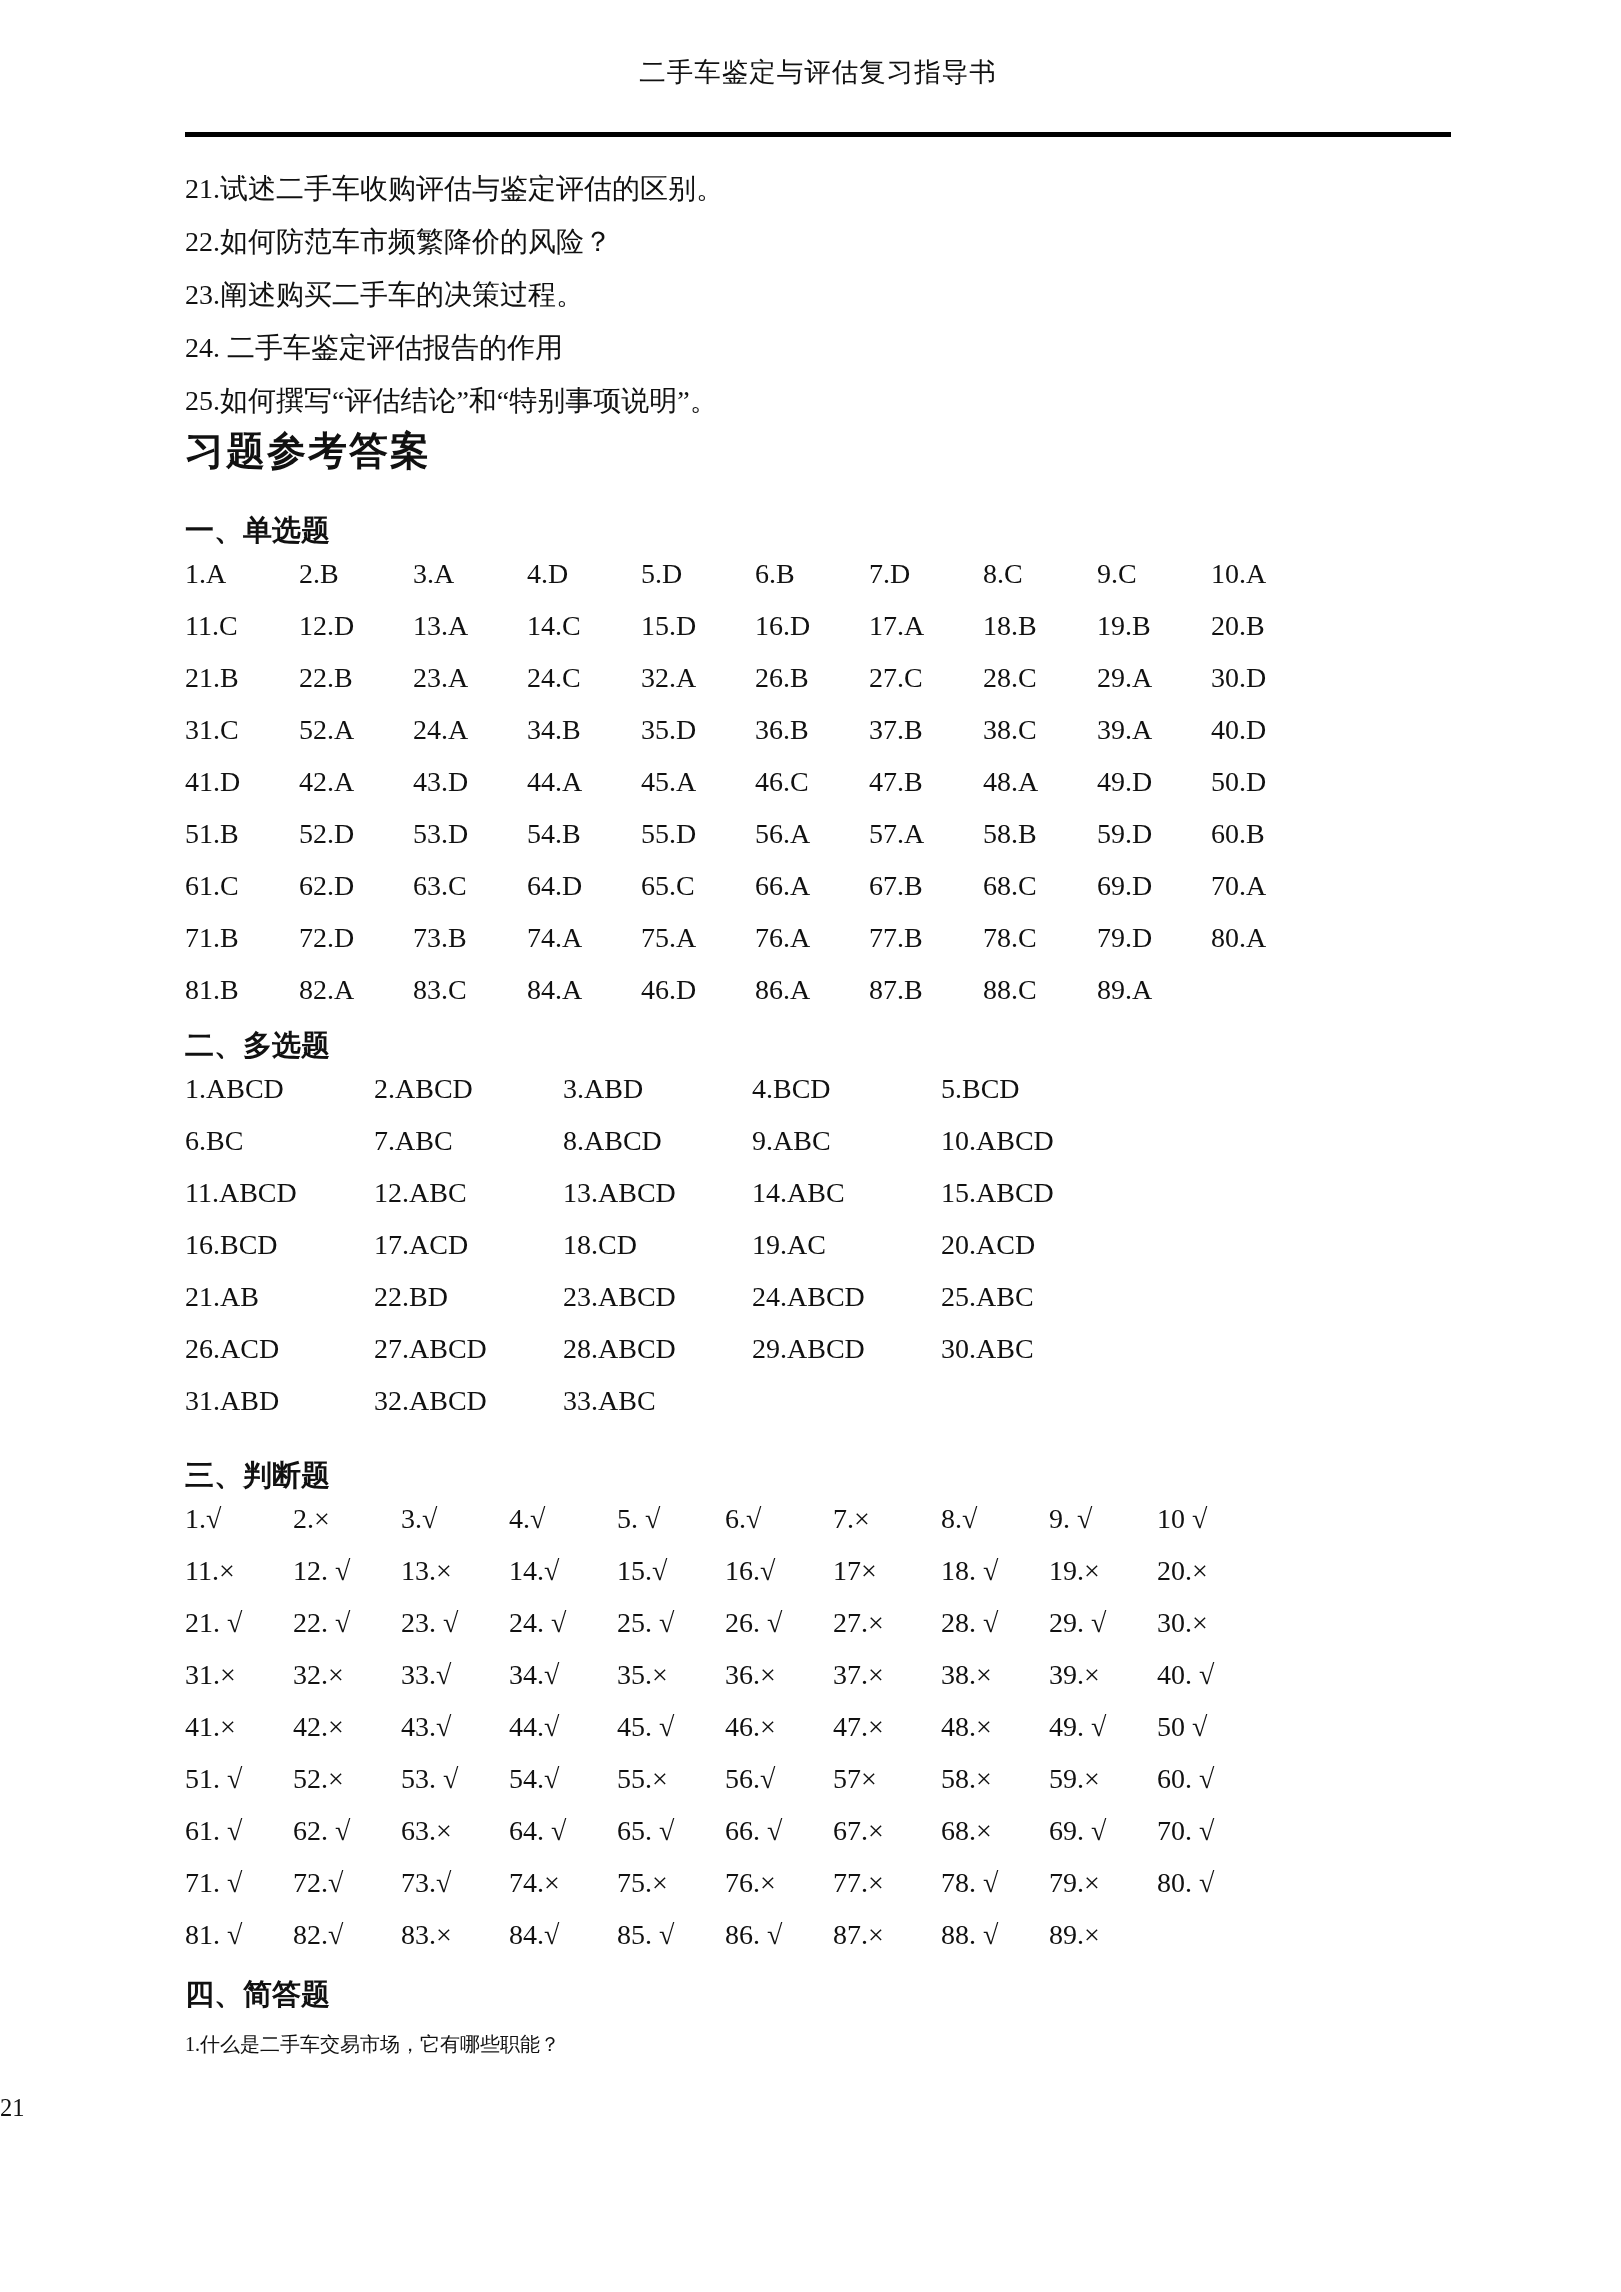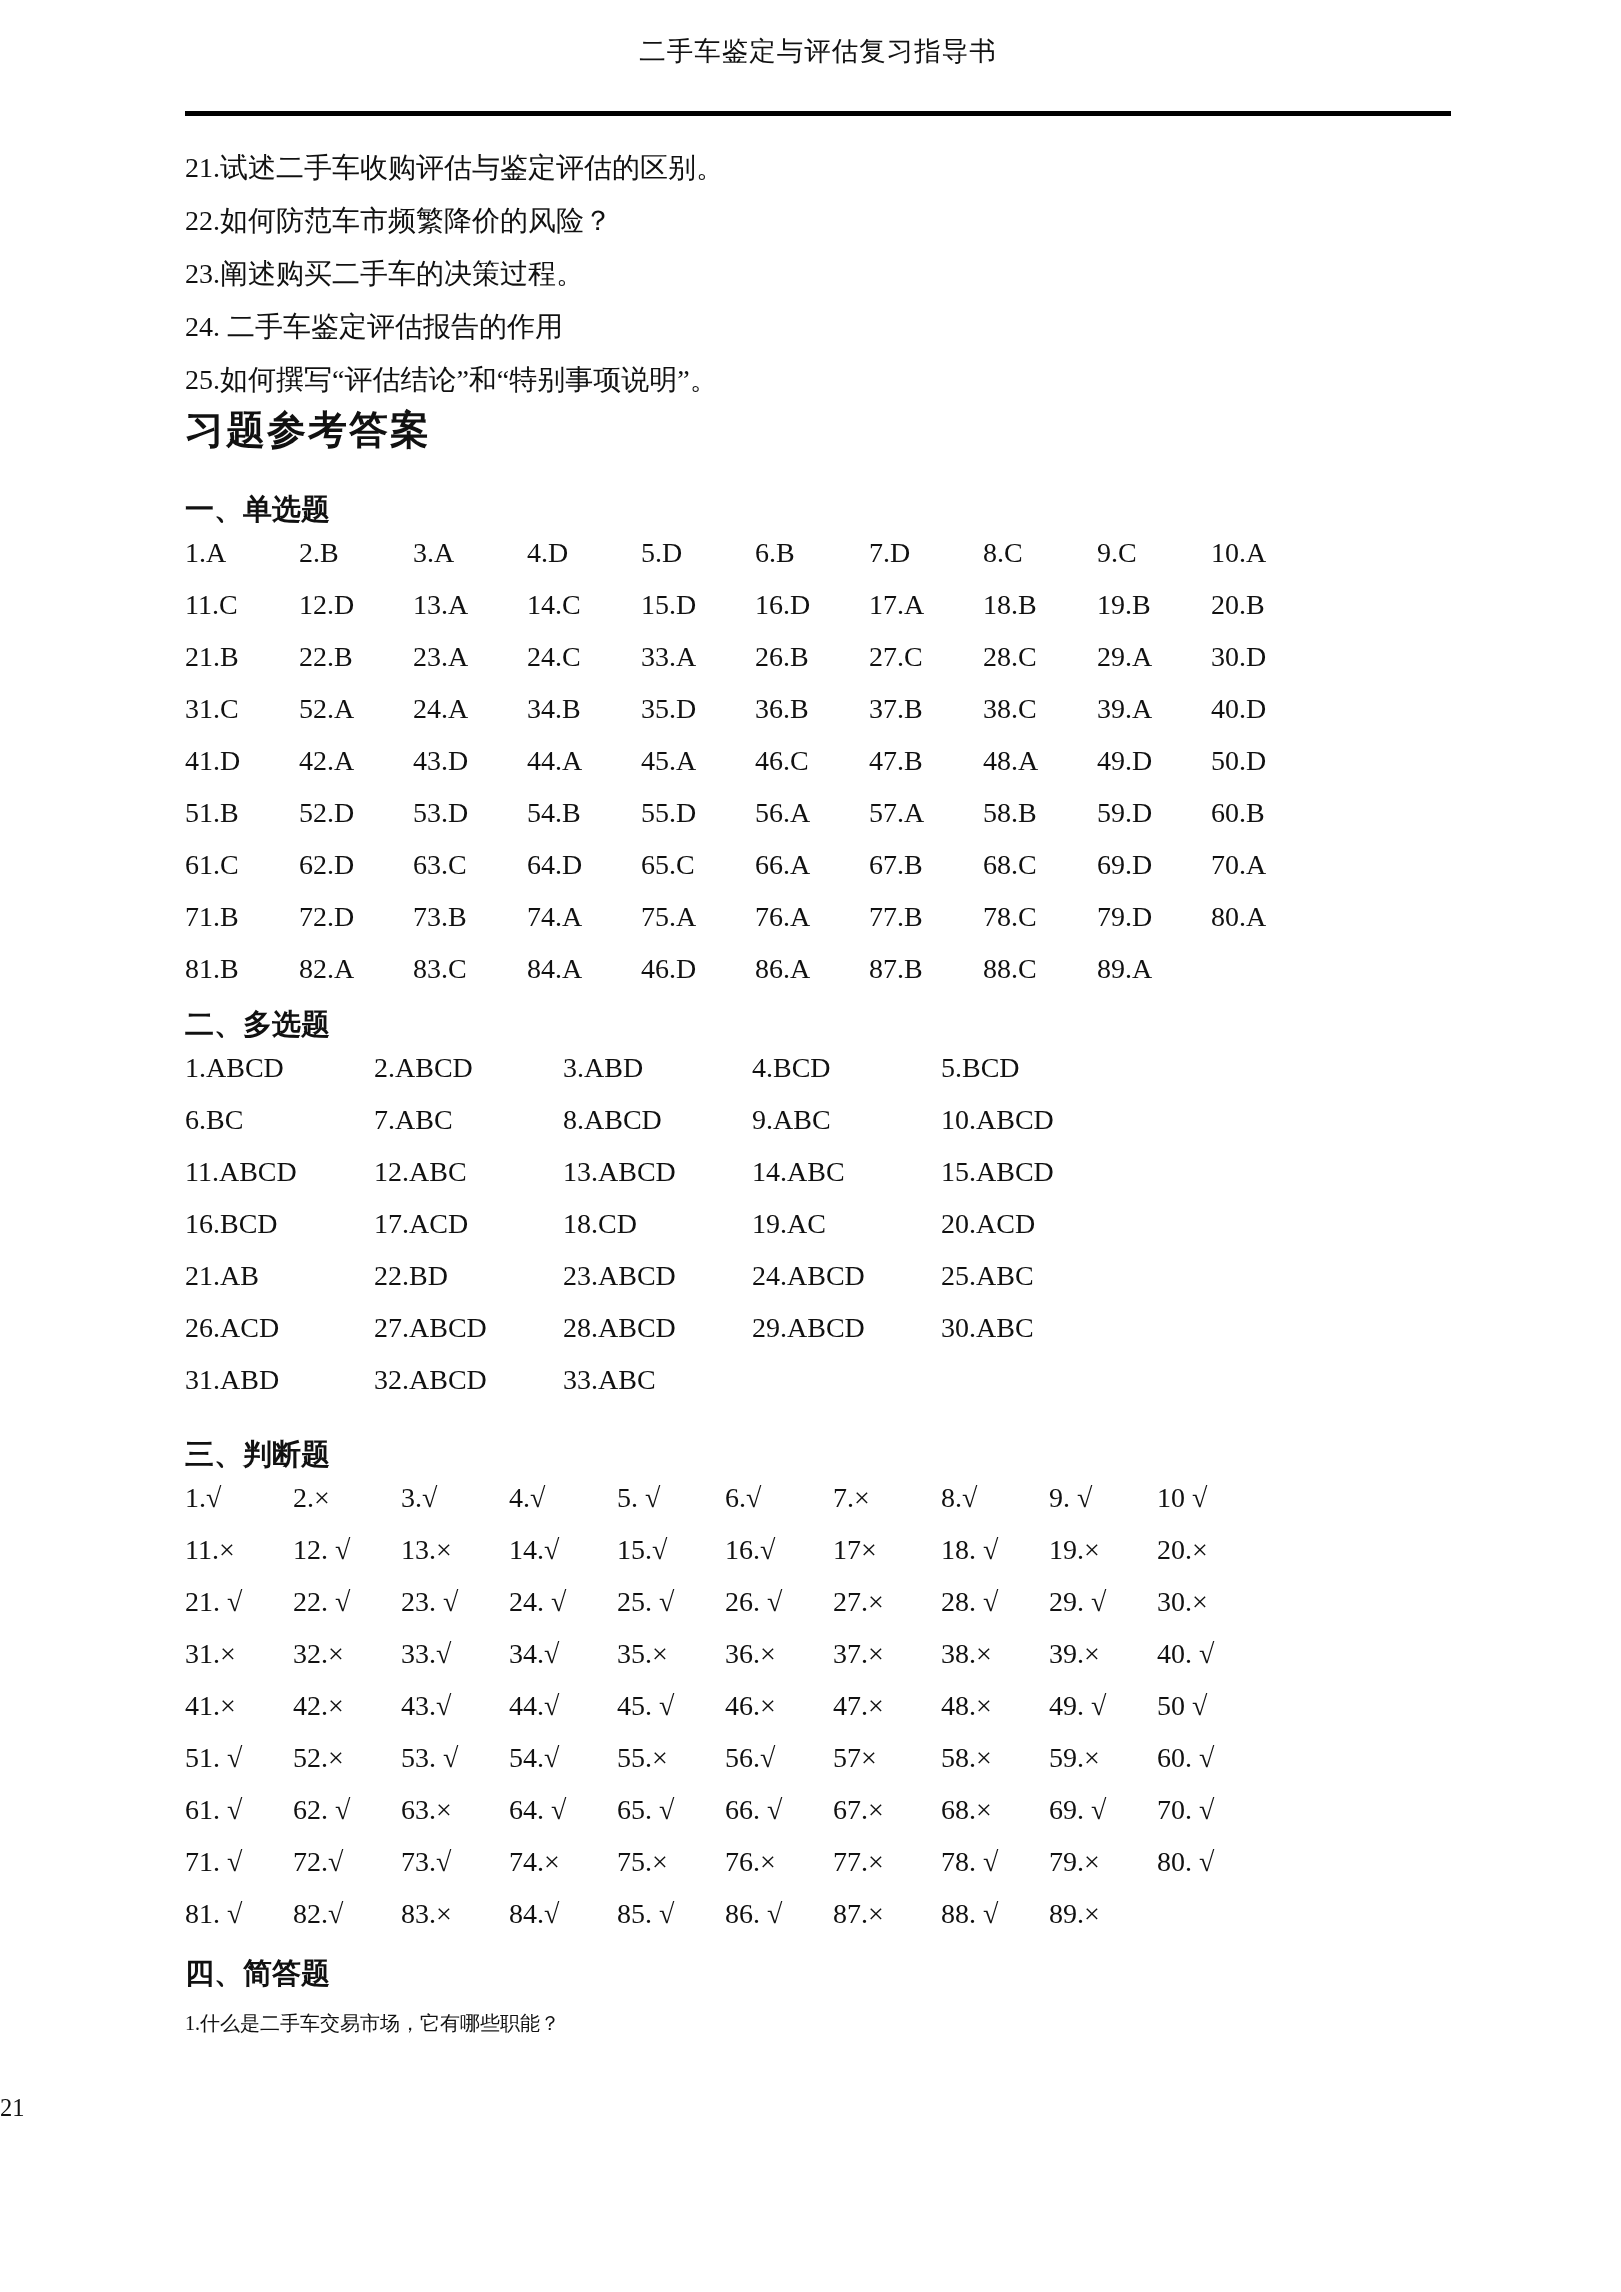--- a/index.html
+++ b/index.html
@@ -11,21 +11,21 @@
     background: #ffffff;
     color: #111111;
     font-family: "Liberation Serif", "DejaVu Serif", serif;
     overflow: hidden;
   }
   .content {
     margin-left: 185px;
     width: 1266px;
   }
   .header-title {
-    padding-top: 35px;
+    padding-top: 56px;
     line-height: 33px;
     font-size: 26.5px;
     text-align: center;
     letter-spacing: 1px;
   }
   .header-rule {
     margin-top: 43px;
     height: 4.9px;
     background: #000000;
     width: 100%;
@@ -124,21 +124,21 @@
           <span class="cell">17.A</span>
           <span class="cell">18.B</span>
           <span class="cell">19.B</span>
           <span class="cell">20.B</span>
         </div>
         <div class="answer-row">
           <span class="cell">21.B</span>
           <span class="cell">22.B</span>
           <span class="cell">23.A</span>
           <span class="cell">24.C</span>
-          <span class="cell">33.A</span>
+          <span class="cell">32.A</span>
           <span class="cell">26.B</span>
           <span class="cell">27.C</span>
           <span class="cell">28.C</span>
           <span class="cell">29.A</span>
           <span class="cell">30.D</span>
         </div>
         <div class="answer-row">
           <span class="cell">31.C</span>
           <span class="cell">52.A</span>
           <span class="cell">24.A</span>

